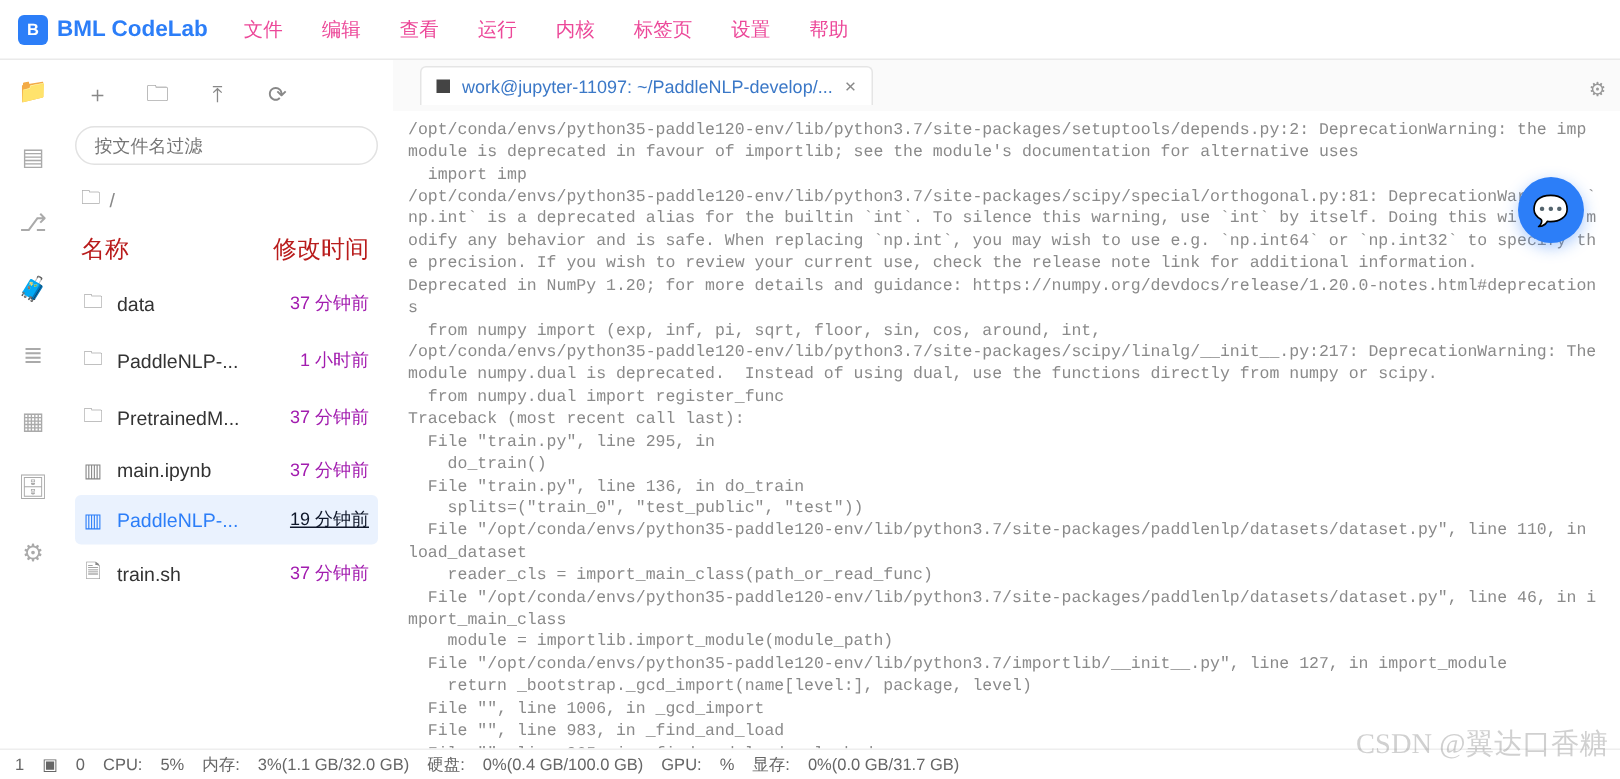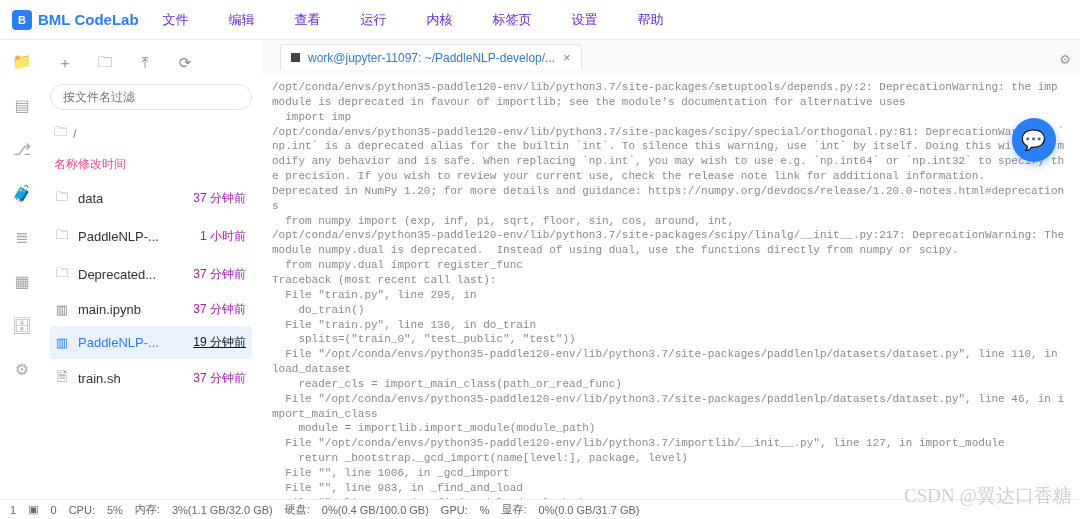--- a/index.html
+++ b/index.html
@@ -1,35 +1,35 @@
 <!DOCTYPE html>
 <html><head>
   <meta charset="utf-8">
   <style>
     * { margin: 0; padding: 0; box-sizing: border-box; }
     body { font-family: -apple-system, "Microsoft YaHei", "PingFang SC", sans-serif; font-size: 13px; color: #333; background: #fff; width: 1080px; height: 519px; overflow: hidden; position: relative; }
     
     .topbar { height: 40px; display: flex; align-items: center; padding: 0 12px; border-bottom: 1px solid #eaeaea; }
     .logo { display: flex; align-items: center; color: #2c7ef8; font-weight: 600; font-size: 15px; gap: 6px; margin-right: 24px; }
     .logo-icon { width: 20px; height: 20px; background: #2c7ef8; border-radius: 4px; display: inline-flex; align-items: center; justify-content: center; color: #fff; font-size: 11px; font-weight: 700; }
-    .menus { display: flex; gap: 40px; color: #6d28d9; font-size: 13px; }
+    .menus { display: flex; gap: 26px; color: #ec4899; font-size: 13px; }
     .menu-item { cursor: pointer; }
     
     .main { display: flex; height: 459px; }
     .side-rail { width: 44px; background: #fff; display: flex; flex-direction: column; align-items: center; padding-top: 12px; gap: 26px; color: #2c7ef8; }
     .rail-icon { width: 20px; height: 18px; display: flex; align-items: center; justify-content: center; font-size: 16px; cursor: pointer; }
     .rail-icon.muted { color: #aaa; }
     .rail-icon.active { color: #2c7ef8; }
     
     .file-panel { width: 218px; background: #fff; padding: 8px 10px 0 6px; }
     .file-toolbar { display: flex; gap: 22px; padding: 6px 6px 12px 6px; color: #888; }
     .ft-icon { width: 18px; height: 18px; display: flex; align-items: center; justify-content: center; cursor: pointer; font-size: 15px; }
     .filter-input { width: 100%; border: 1px solid #e2e2e2; border-radius: 14px; padding: 5px 12px; font-size: 12px; color: #a21caf; }
     .path-row { display: flex; align-items: center; gap: 6px; margin: 12px 0 6px 4px; color: #888; font-size: 13px; }
-    .cols { display: flex; padding: 6px 6px 6px 4px; color: #ec4899; font-size: 12px; }
+    .cols { display: flex; justify-content: space-between; padding: 6px 6px 6px 4px; color: #b91c1c; font-size: 16px; }
     .file-list { display: flex; flex-direction: column; }
     .file-row { display: flex; align-items: center; justify-content: space-between; padding: 8px 6px 8px 4px; cursor: pointer; border-radius: 4px; }
     .file-row.selected { background: #eaf2fe; color: #2c7ef8; }
     .fr-left { display: flex; align-items: center; gap: 8px; overflow: hidden; }
     .fr-name { font-size: 13px; white-space: nowrap; overflow: hidden; text-overflow: ellipsis; max-width: 110px; }
     .fr-time { font-size: 12px; color: #a21caf; white-space: nowrap; }
     .file-row.selected .fr-time { color: #0f172a; text-decoration: underline; }
     .fi { width: 16px; text-align: center; color: #888; }
     .file-row.selected .fi { color: #2c7ef8; }
     
@@ -106,21 +106,21 @@
         <div class="file-row">
           <span class="fr-left">
             <span class="fi">🗀</span>
             <span class="fr-name">PaddleNLP-...</span>
           </span>
           <span class="fr-time">1 小时前</span>
         </div>
         <div class="file-row">
           <span class="fr-left">
             <span class="fi">🗀</span>
-            <span class="fr-name">Deprecated...</span>
+            <span class="fr-name">PretrainedM...</span>
           </span>
           <span class="fr-time">37 分钟前</span>
         </div>
         <div class="file-row">
           <span class="fr-left">
             <span class="fi">▥</span>
             <span class="fr-name">main.ipynb</span>
           </span>
           <span class="fr-time">37 分钟前</span>
         </div>

